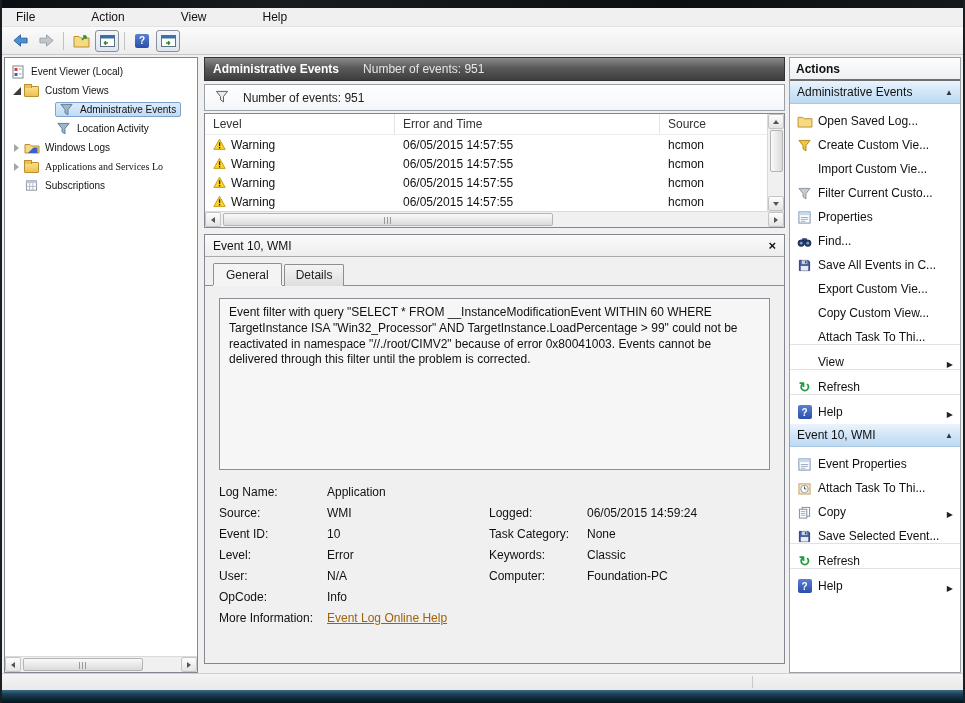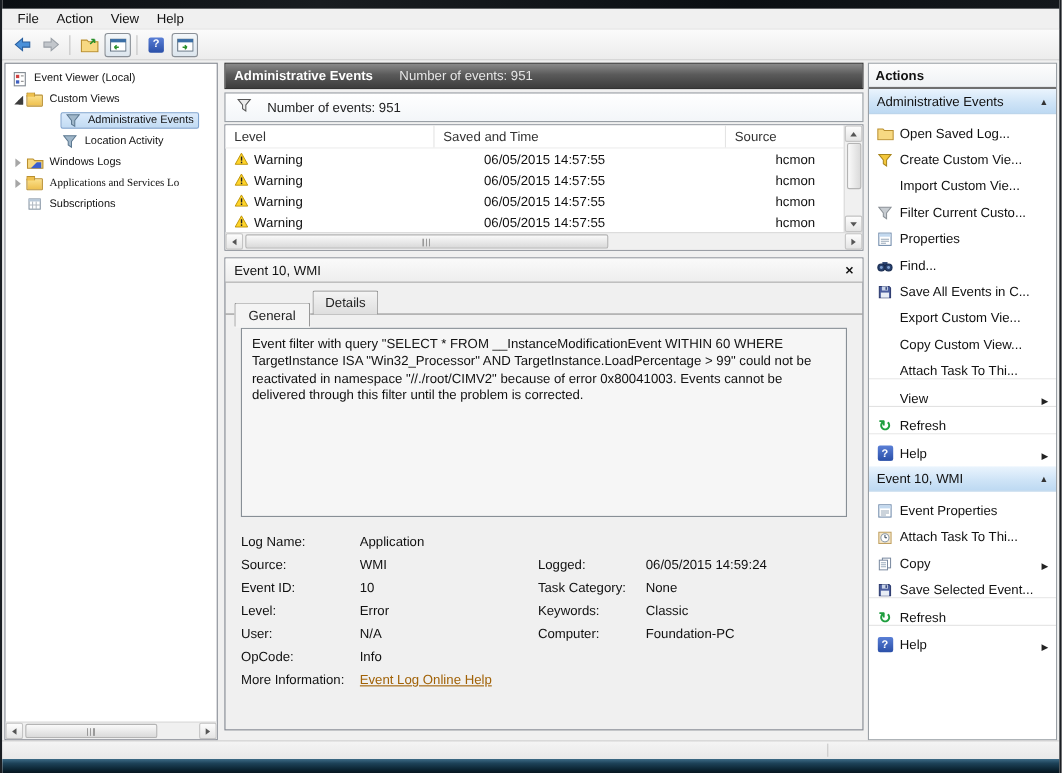--- a/index.html
+++ b/index.html
@@ -3,21 +3,21 @@
 <meta charset="utf-8">
 <style>
   * { margin:0; padding:0; box-sizing:border-box; }
   body { font-family:"Liberation Sans", sans-serif; background:#555; }
   .screen { width:965px; height:703px; position:relative; background:#f0f0f0;
             border-left:2px solid #1a1e23; border-right:2px solid #1a1e23;
             display:flex; flex-direction:column; overflow:hidden;
             font-family:"Liberation Sans", sans-serif; }
   
   .top-sliver { height:8px; background:linear-gradient(90deg,#0b0f13,#181c20 30%,#0b0f13 70%,#14181c); }
-  .menubar { height:19px; background:#f0f0f0; display:flex; align-items:center; padding-left:6px; border-bottom:1px solid #e3e3e3; }
+  .menubar { height:19px; background:#f0f0f0; display:flex; align-items:center; padding-left:6px; border-bottom:1px solid #e3e3e3;gap:40px; }
   .menu-item { font-size:12px; color:#111; padding:1px 8px; cursor:default; }
   .toolbar { height:28px; background:linear-gradient(#fbfbfb,#ececec); border-bottom:1px solid #c8c8c8; display:flex; align-items:center; padding-left:5px; }
   .tbtn { width:24px; height:22px; display:flex; align-items:center; justify-content:center; margin:0 1px; }
   .tbtn.toggle { border:1px solid #8a9097; border-radius:3px; background:linear-gradient(#f3f7fa,#dde6ee); }
   .tsep { width:1px; height:18px; background:#c2c2c2; margin:0 4px; }
   
   .content { flex:1; display:flex; padding:2px 2px 0 2px; background:#f0f0f0; min-height:0; }
   
   .tree-panel { width:194px; background:#fff; border:1px solid #828790; display:flex; flex-direction:column; overflow:hidden; }
   .tree-items { flex:1; padding-top:4px; overflow:hidden; }
@@ -52,35 +52,35 @@
   .filter-bar-text { font-size:12px; color:#222; margin-left:14px; }
   
   .table { margin-top:2px; border:1px solid #828790; background:#fff; }
   .t-body { display:flex; }
   .t-cols { flex:1; min-width:0; }
   .t-head { display:flex; height:21px; border-bottom:1px solid #ededed; background:#fff; }
   .th { font-size:12px; color:#333; display:flex; align-items:center; padding-left:8px; border-right:1px solid #e4e4e4; }
   .th-level { width:190px; } .th-date { width:265px; } .th-source { flex:1; border-right:none; }
   .t-row { display:flex; height:19px; }
   .td { font-size:12px; color:#111; display:flex; align-items:center; padding-left:8px; }
-  .td-level { width:190px; } .td-date { width:265px;margin-left:37px; } .td-source { flex:1; }
+  .td-level { width:190px; } .td-date { width:265px; } .td-source { flex:1; }
   .warn-ico { margin-right:5px; display:inline-flex; }
   .t-vscroll { height:auto; }
   .t-vthumb { height:42px; margin:1px 0; }
   .t-hthumb { width:330px; margin:0 2px; }
   .tree-hthumb { width:120px; margin:0 2px; }
   
   .detail { margin-top:6px; margin-bottom:9px; flex:1; border:1px solid #828790; background:#f0f0f0; display:flex; flex-direction:column; min-height:0; }
   .detail-header { height:22px; display:flex; align-items:center; padding:0 8px; background:linear-gradient(#fafafa,#eeeeee); border-bottom:1px solid #aaa; }
   .detail-title { font-size:12px; color:#111; }
   .detail-close { margin-left:auto; font-size:13px; font-weight:bold; color:#111; line-height:1; }
   .tabs { padding:6px 8px 0 8px; position:relative; z-index:2; display:flex; }
   .tab { font-size:12px; padding:3px 11px 2px 11px; border:1px solid #8e8e8e; border-bottom:none; border-radius:2px 2px 0 0;
       background:linear-gradient(#f4f4f4,#dedede); margin-right:2px; color:#222; position:relative; top:1px; }
-  .tab.active { background:#f4f4f4; padding:4px 12px 3px 12px; top:12px; z-index:3; box-shadow:0 1px 0 #f4f4f4; }
+  .tab.active { background:#f4f4f4; padding:4px 12px 3px 12px; top:0; z-index:3; box-shadow:0 1px 0 #f4f4f4; }
   .tab-content { border-top:1px solid #8e8e8e; margin-top:0; flex:1; padding:12px 14px 0 14px; min-height:0; }
   .desc-box { border:1px solid #888f96; background:#f6f6f6; height:172px; padding:6px 9px; font-size:12px; line-height:1.32; color:#111; overflow:hidden; }
   .fields { margin-top:12px; display:grid; grid-template-columns:108px 162px 98px 1fr; font-size:12px; color:#111; }
   .fcell { height:21px; line-height:21px; white-space:nowrap; overflow:hidden; }
   .link { color:#a16207; text-decoration:underline; }
   
   .actions-panel { width:172px; margin-left:4px; background:#fff; border:1px solid #9aa0a6; display:flex; flex-direction:column; overflow:hidden; }
   .actions-title { height:23px; background:linear-gradient(#fdfdfd,#eef1f4); border-bottom:2px solid #6f6f6f;
       font-weight:bold; font-size:12px; color:#111; display:flex; align-items:center; padding-left:6px; flex:none; }
   .action-sec { height:23px; flex:none; display:flex; align-items:center; padding:0 7px; font-size:12px; color:#111;
@@ -255,21 +255,21 @@
             </svg>
         </span>
         <span class="filter-bar-text">Number of events: 951</span>
       </div>
 
       <div class="table">
         <div class="t-body">
           <div class="t-cols">
             <div class="t-head">
               <span class="th th-level">Level</span>
-              <span class="th th-date">Saved and Time</span>
+              <span class="th th-date">Error and Time</span>
               <span class="th th-source">Source</span>
             </div>
             <div class="t-row">
               <span class="td td-level">
                   <span class="warn-ico">
                     <svg width="13" height="13" viewBox="0 0 16 16">
                       <path d="M8 1.5 L15 14 H1 Z" fill="#ffd42a" stroke="#b98f00"></path>
                       <rect x="7.3" y="5.3" width="1.6" height="4.6" fill="#222"></rect>
                       <rect x="7.3" y="11" width="1.6" height="1.8" fill="#222"></rect>
                     </svg>

